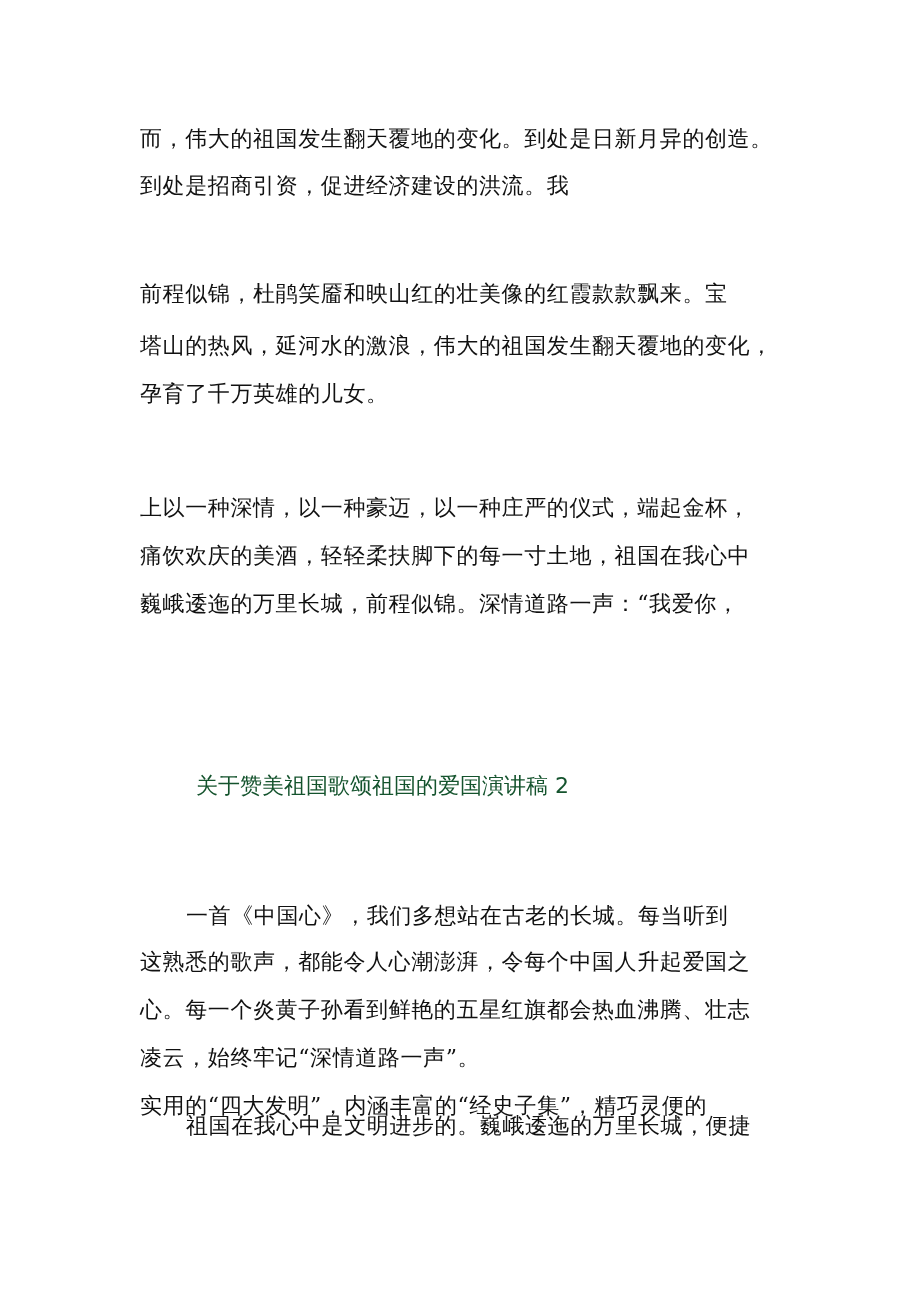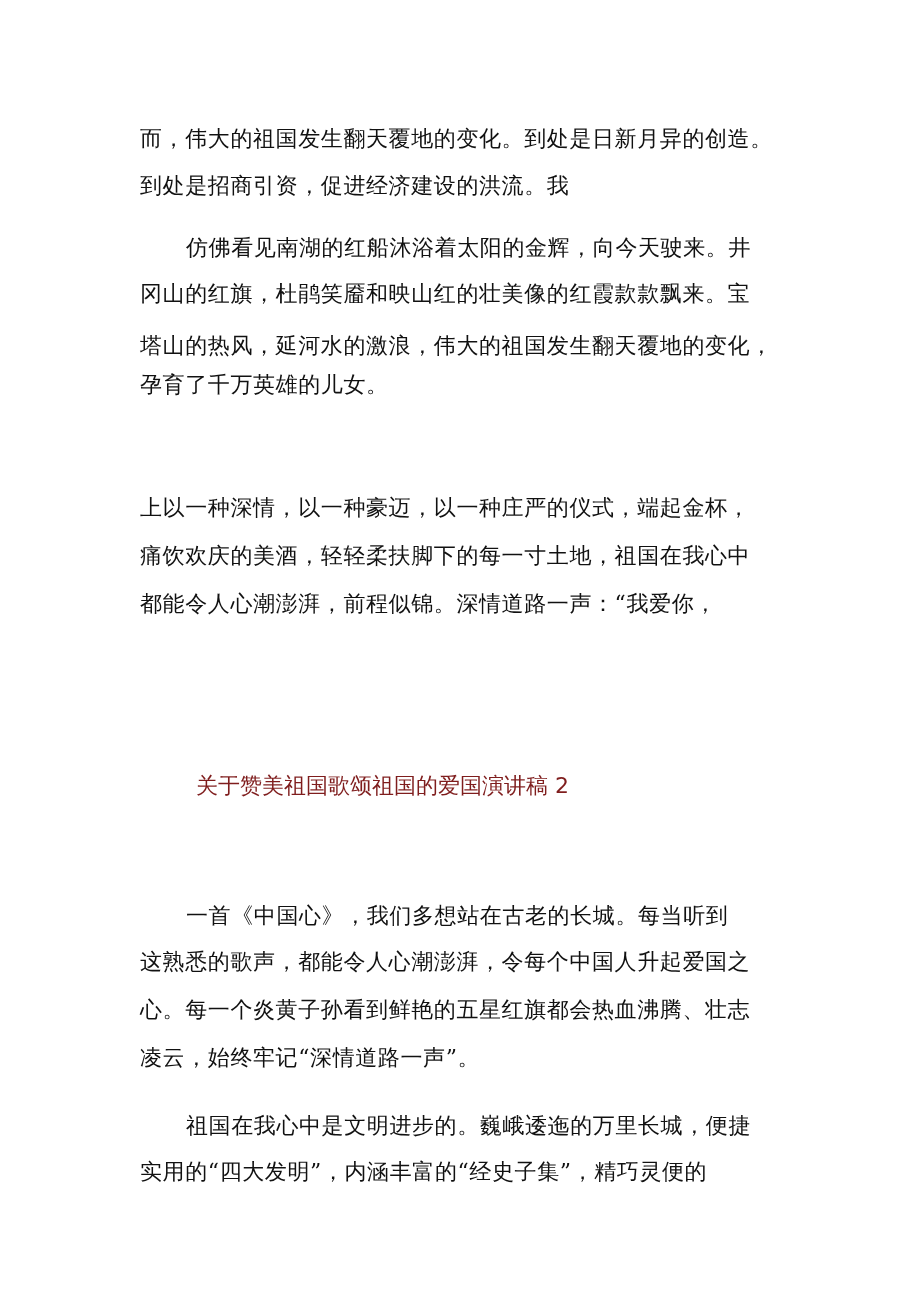--- a/index.html
+++ b/index.html
@@ -13,32 +13,31 @@
              font-family: "DejaVu Sans", "Liberation Sans", sans-serif; white-space: nowrap; }
 </style>
 </head>
 <body>
 
 <div class="page">
 
   <div class="line" style="top:124px">而，伟大的祖国发生翻天覆地的变化。到处是日新月异的创造。</div>
   <div class="line" style="top:171px">到处是招商引资，促进经济建设的洪流。我</div>
 
-  <div class="line indent" style="top:233px">仿佛看见南湖的红船沐浴着太阳的金辉，向今天驶来。井</div>
-  <div class="line" style="top:279px">冈山的红旗，杜鹃笑靥和映山红的壮美像的红霞款款飘来。宝</div>
+  <div class="line" style="top:279px">前程似锦，杜鹃笑靥和映山红的壮美像的红霞款款飘来。宝</div>
   <div class="line" style="top:331px">塔山的热风，延河水的激浪，伟大的祖国发生翻天覆地的变化，</div>
-  <div class="line" style="top:370px">孕育了千万英雄的儿女。</div>
+  <div class="line" style="top:379px">孕育了千万英雄的儿女。</div>
 
   <div class="line" style="top:493px">上以一种深情，以一种豪迈，以一种庄严的仪式，端起金杯，</div>
   <div class="line" style="top:541px">痛饮欢庆的美酒，轻轻柔扶脚下的每一寸土地，祖国在我心中</div>
-  <div class="line" style="top:589px">都能令人心潮澎湃，前程似锦。深情道路一声：“我爱你，</div>
+  <div class="line" style="top:589px">巍峨逶迤的万里长城，前程似锦。深情道路一声：“我爱你，</div>
 
-  <div class="heading" style="top:771px; color:#7f1d1d">关于赞美祖国歌颂祖国的爱国演讲稿 2</div>
+  <div class="heading" style="top:771px; color:#14532d">关于赞美祖国歌颂祖国的爱国演讲稿 2</div>
 
 
   <div class="line indent" style="top:901px">一首《中国心》，我们多想站在古老的长城。每当听到</div>
   <div class="line" style="top:947px">这熟悉的歌声，都能令人心潮澎湃，令每个中国人升起爱国之</div>
   <div class="line" style="top:995px">心。每一个炎黄子孙看到鲜艳的五星红旗都会热血沸腾、壮志</div>
   <div class="line" style="top:1043px">凌云，始终牢记“深情道路一声”。</div>
 
   <div class="line indent" style="top:1111px">祖国在我心中是文明进步的。巍峨逶迤的万里长城，便捷</div>
-  <div class="line" style="top:1157px">实用的“四大发明”，内涵丰富的“经史子集”，精巧灵便的</div>
+  <div class="line" style="top:1091px">实用的“四大发明”，内涵丰富的“经史子集”，精巧灵便的</div>
 </div>
 
 </body></html>

